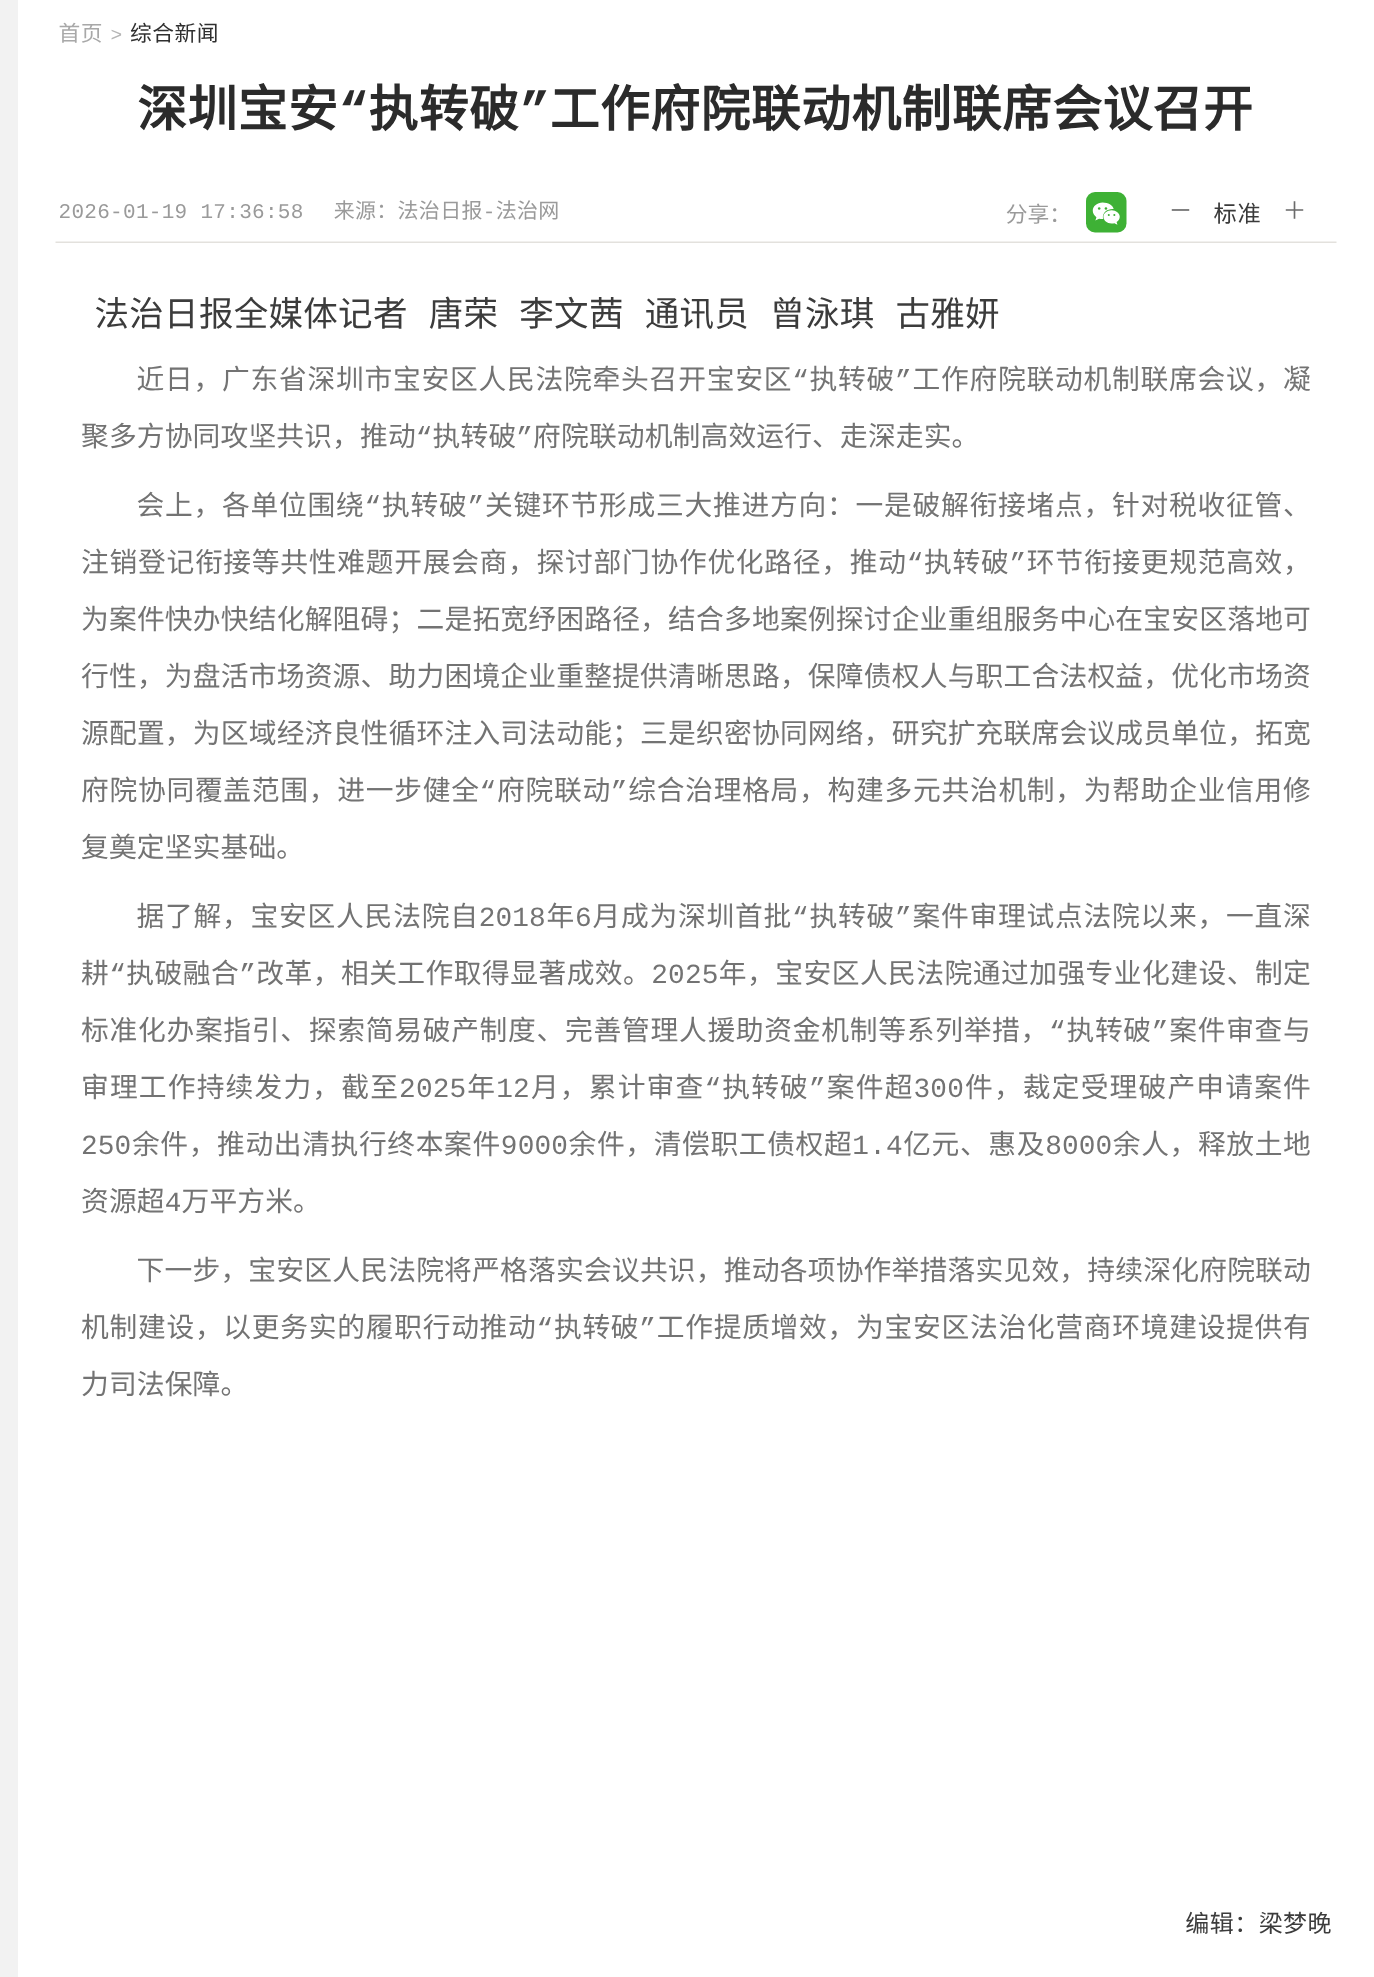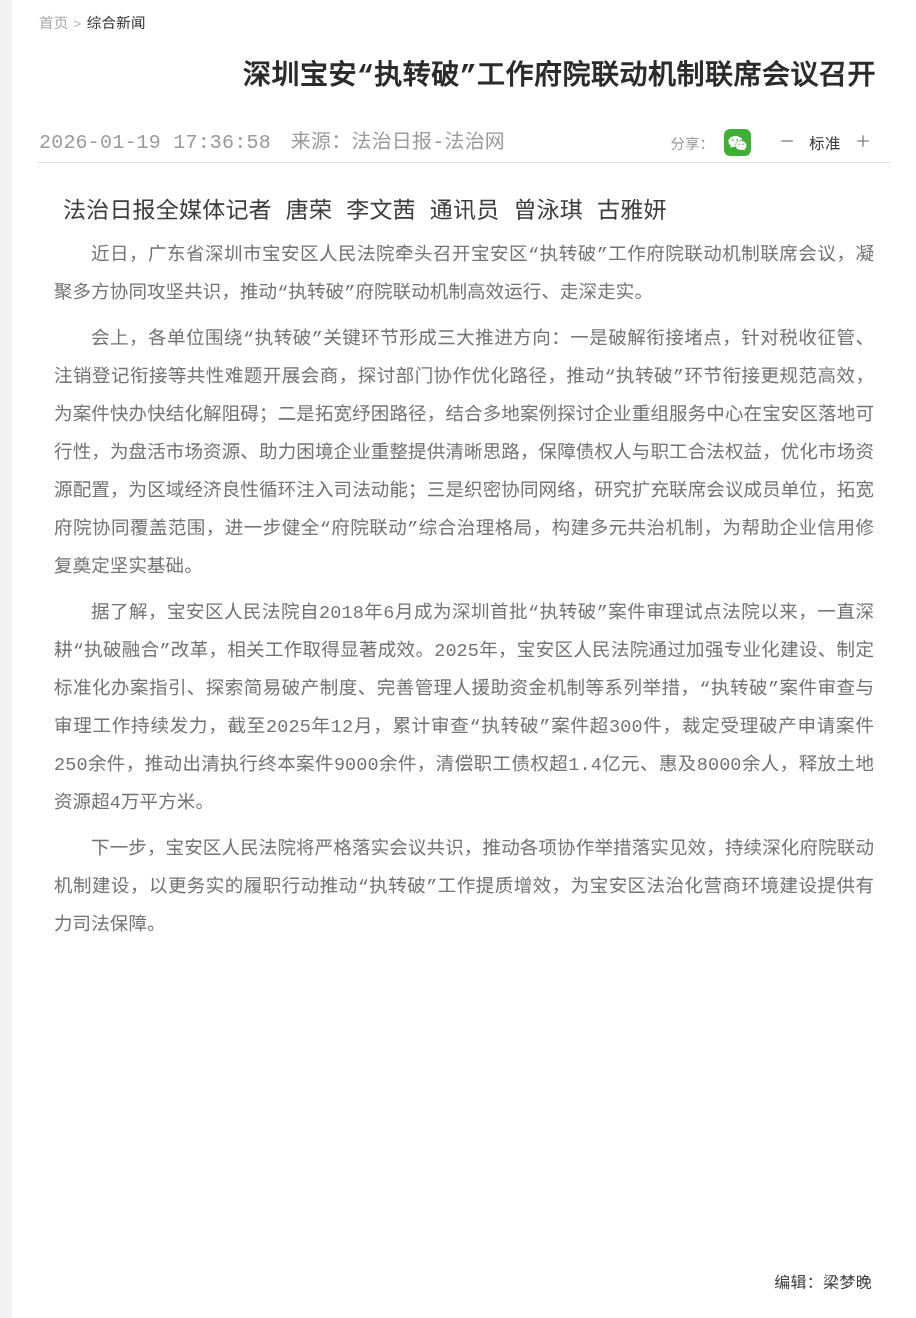--- a/index.html
+++ b/index.html
@@ -49,42 +49,42 @@
     margin: 0 5px;
     font-size: 13px;
   }
   .breadcrumb .crumb-current {
     color: #2f2f2f;
   }
 
   
   .article-title {
     margin: 22px 40px 0 40px;
-    font-size: 28px;
+    font-size: 33px;
     line-height: 40px;
     font-weight: bold;
     color: #2b2b2b;
-    text-align: right;
+    text-align: center;
     letter-spacing: 0.5px;
   }
 
   
   .meta-bar {
     position: relative;
     margin: 26px 25px 0 25px;
     height: 40px;
     display: flex;
     align-items: center;
     justify-content: space-between;
     border-bottom: 1px solid #e3e1dd;
   }
   .meta-left {
     display: flex;
     align-items: baseline;
-    font-size: 20px;
+    font-size: 14px;
     color: #9a9a9a;
     line-height: 22px;
     white-space: nowrap;
     padding-left: 2px;
   }
   .meta-date { letter-spacing: 0.2px; }
   .meta-source { margin-left: 20px; letter-spacing: 0.2px; }
 
   .meta-right {
     display: flex;
@@ -153,21 +153,21 @@
     color: #737373;
     text-align: justify;
     text-justify: inter-ideograph;
     text-indent: 2em;
     letter-spacing: 0.1px;
   }
 
   
   .editor-line {
     position: absolute;
-    right: 44px;
+    right: 28px;
     bottom: 22px;
     font-size: 16px;
     line-height: 24px;
     color: #3c3c3c;
     letter-spacing: 0.3px;
   }
 </style>
 </head>
 <body>
 

